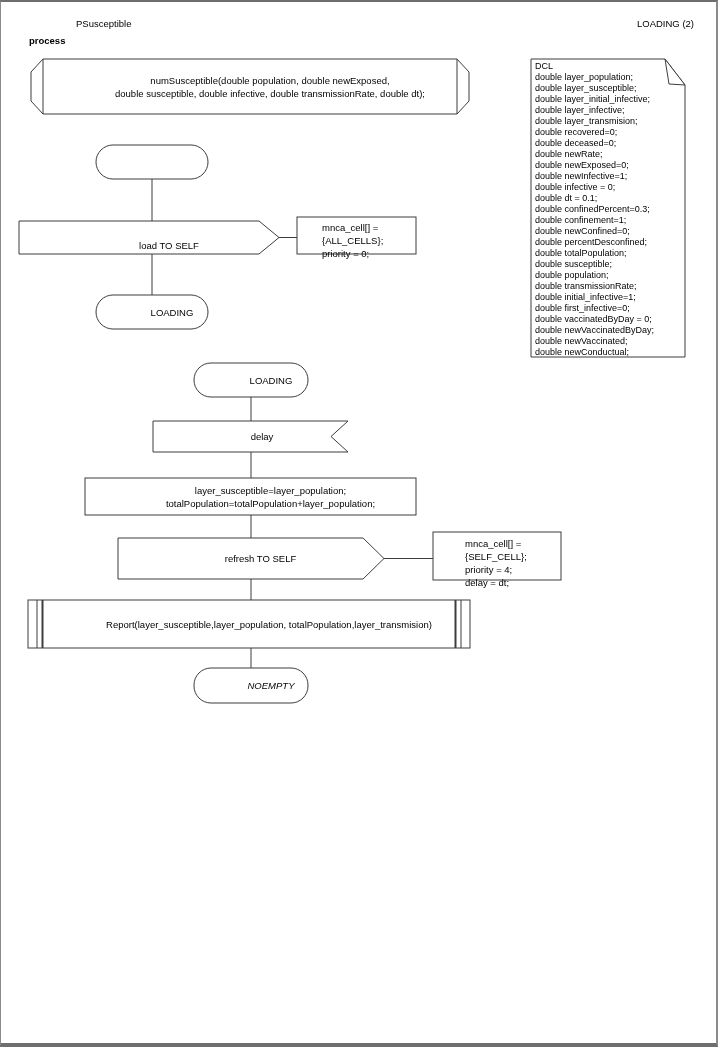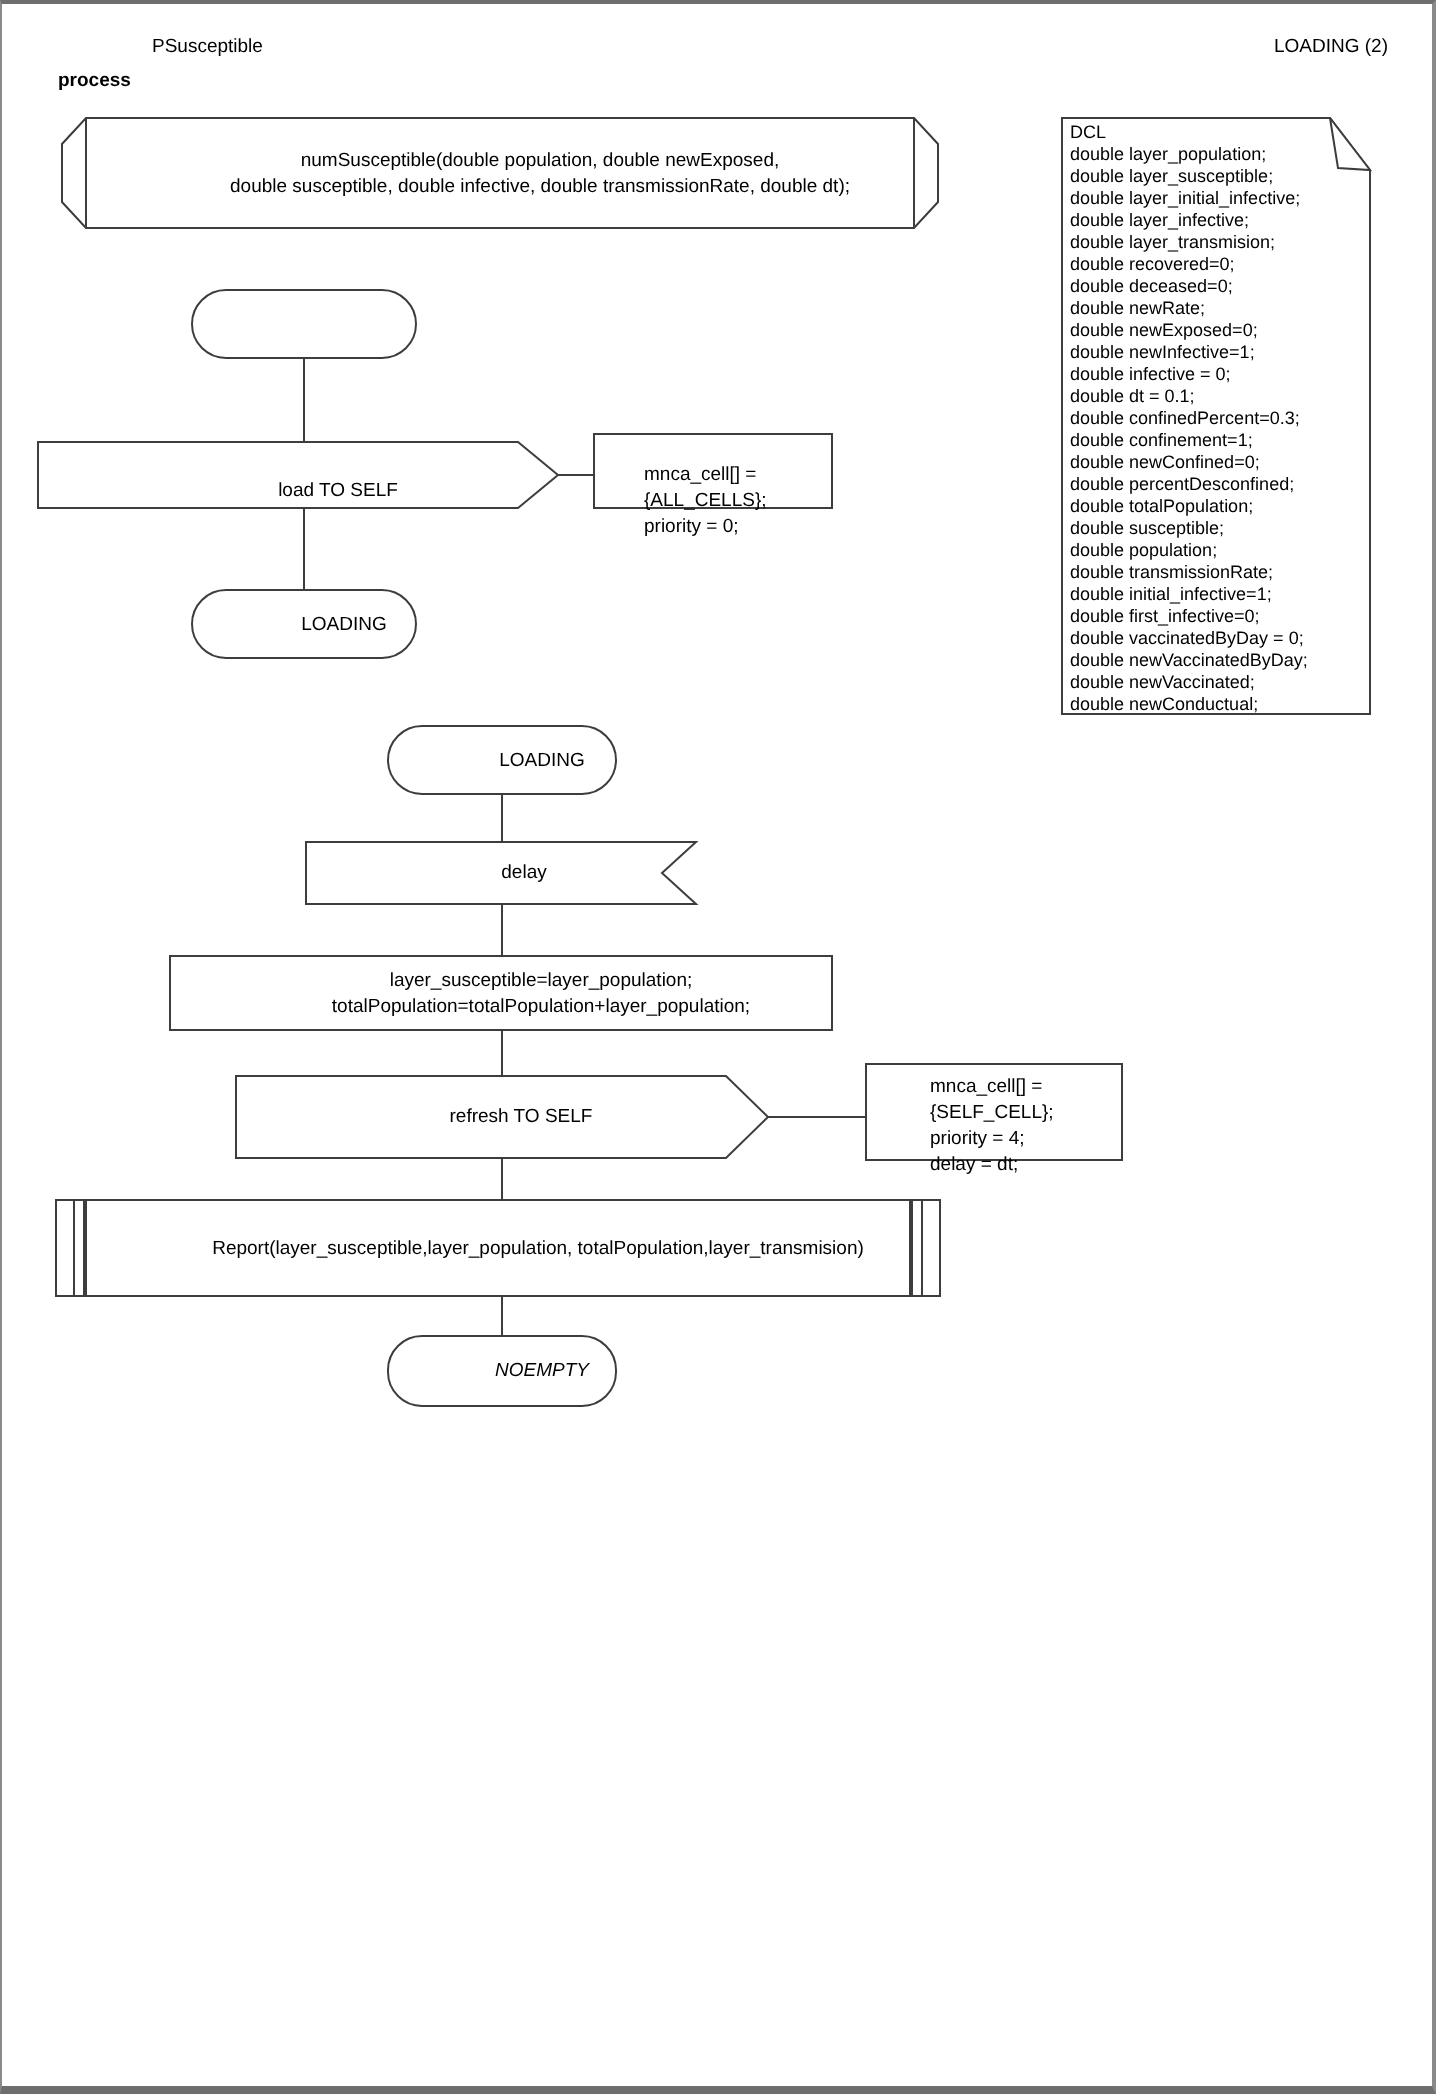--- a/index.html
+++ b/index.html
@@ -73,21 +73,21 @@
       <polygon points="530,57 664,57 684,83 684,355 530,355"></polygon>
       <polygon points="664,57 668,82 684,83"></polygon>
     </g>
   </svg>
 
   <div class="lbl" style="left:42px;top:57px;width:414px;height:55px;">numSusceptible(double population, double newExposed,
 double susceptible, double infective, double transmissionRate, double dt);</div>
 
   <div class="lbl" style="left:18px;top:219px;width:260px;height:49px;">load TO SELF</div>
 
-  <div class="lbl left" style="left:301px;top:229px;width:112px;height:30px;">mnca_cell[] = {ALL_CELLS};
+  <div class="lbl left" style="left:301px;top:219px;width:112px;height:30px;">mnca_cell[] = {ALL_CELLS};
 priority = 0;</div>
 
   <div class="lbl" style="left:95px;top:293px;width:112px;height:34px;">LOADING</div>
 
   <div class="lbl" style="left:193px;top:361px;width:114px;height:34px;">LOADING</div>
 
   <div class="lbl" style="left:152px;top:419px;width:178px;height:31px;">delay</div>
 
   <div class="lbl" style="left:84px;top:476px;width:331px;height:37px;">layer_susceptible=layer_population;
 totalPopulation=totalPopulation+layer_population;</div>

